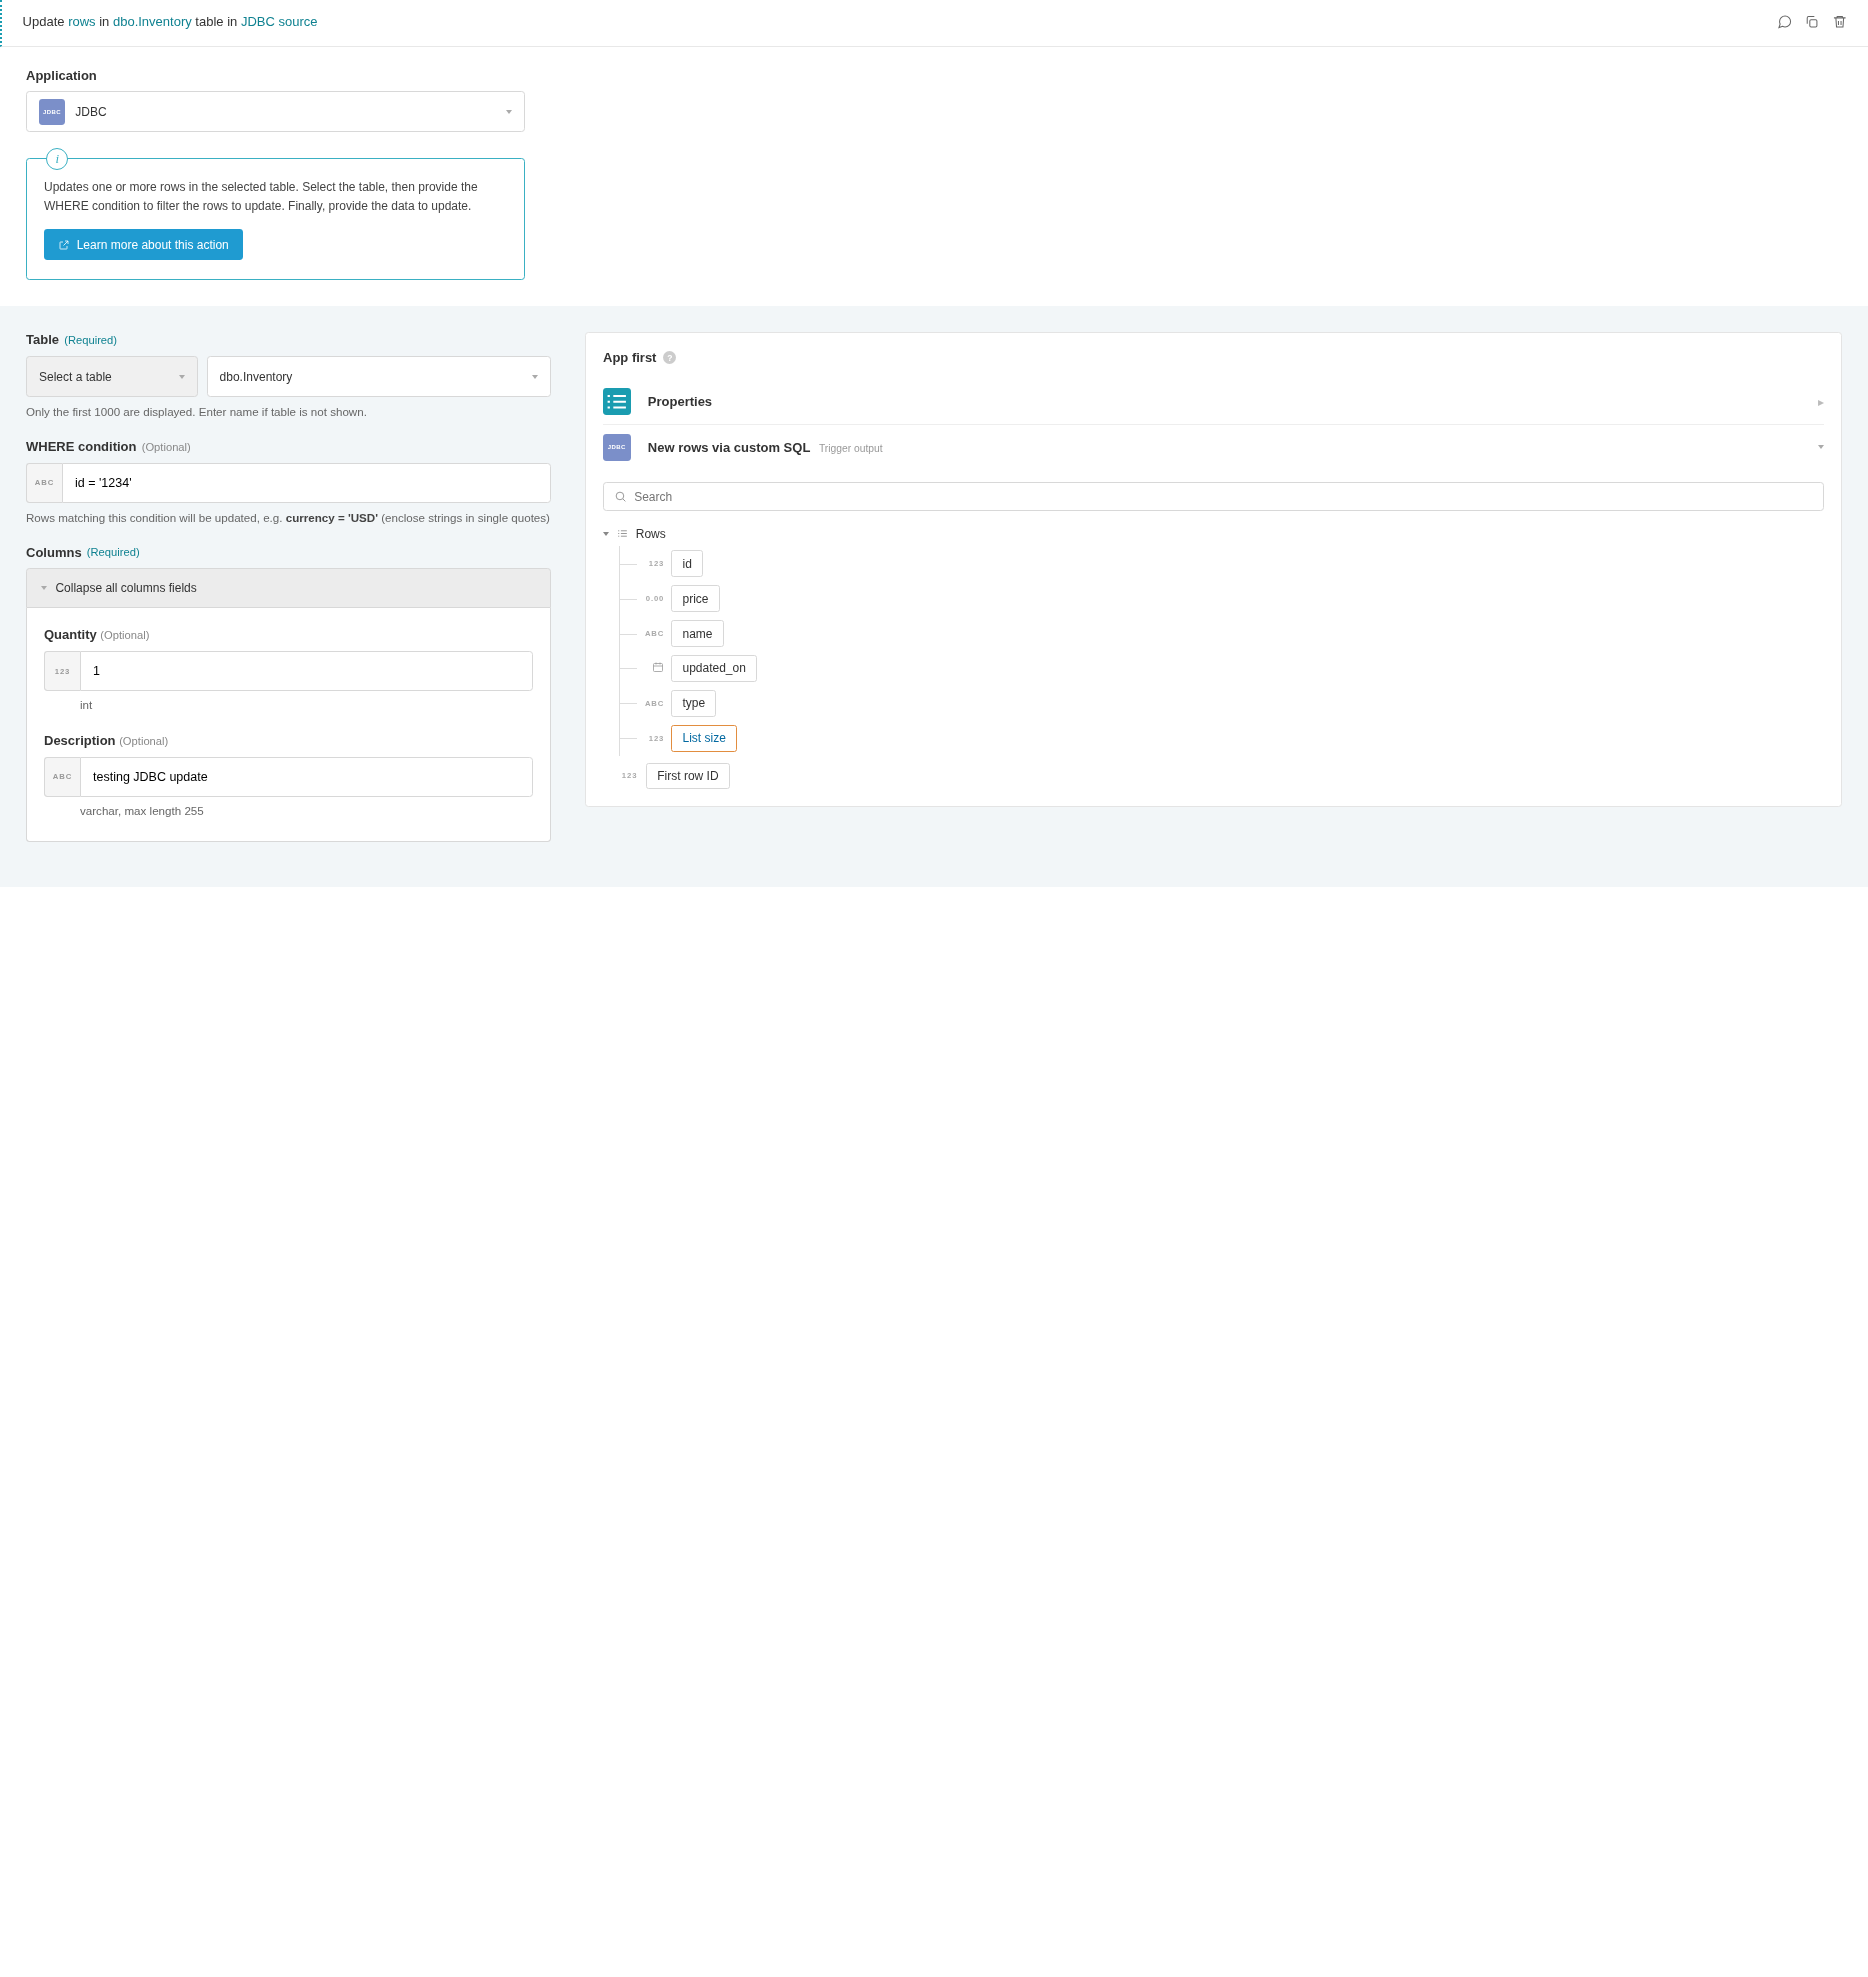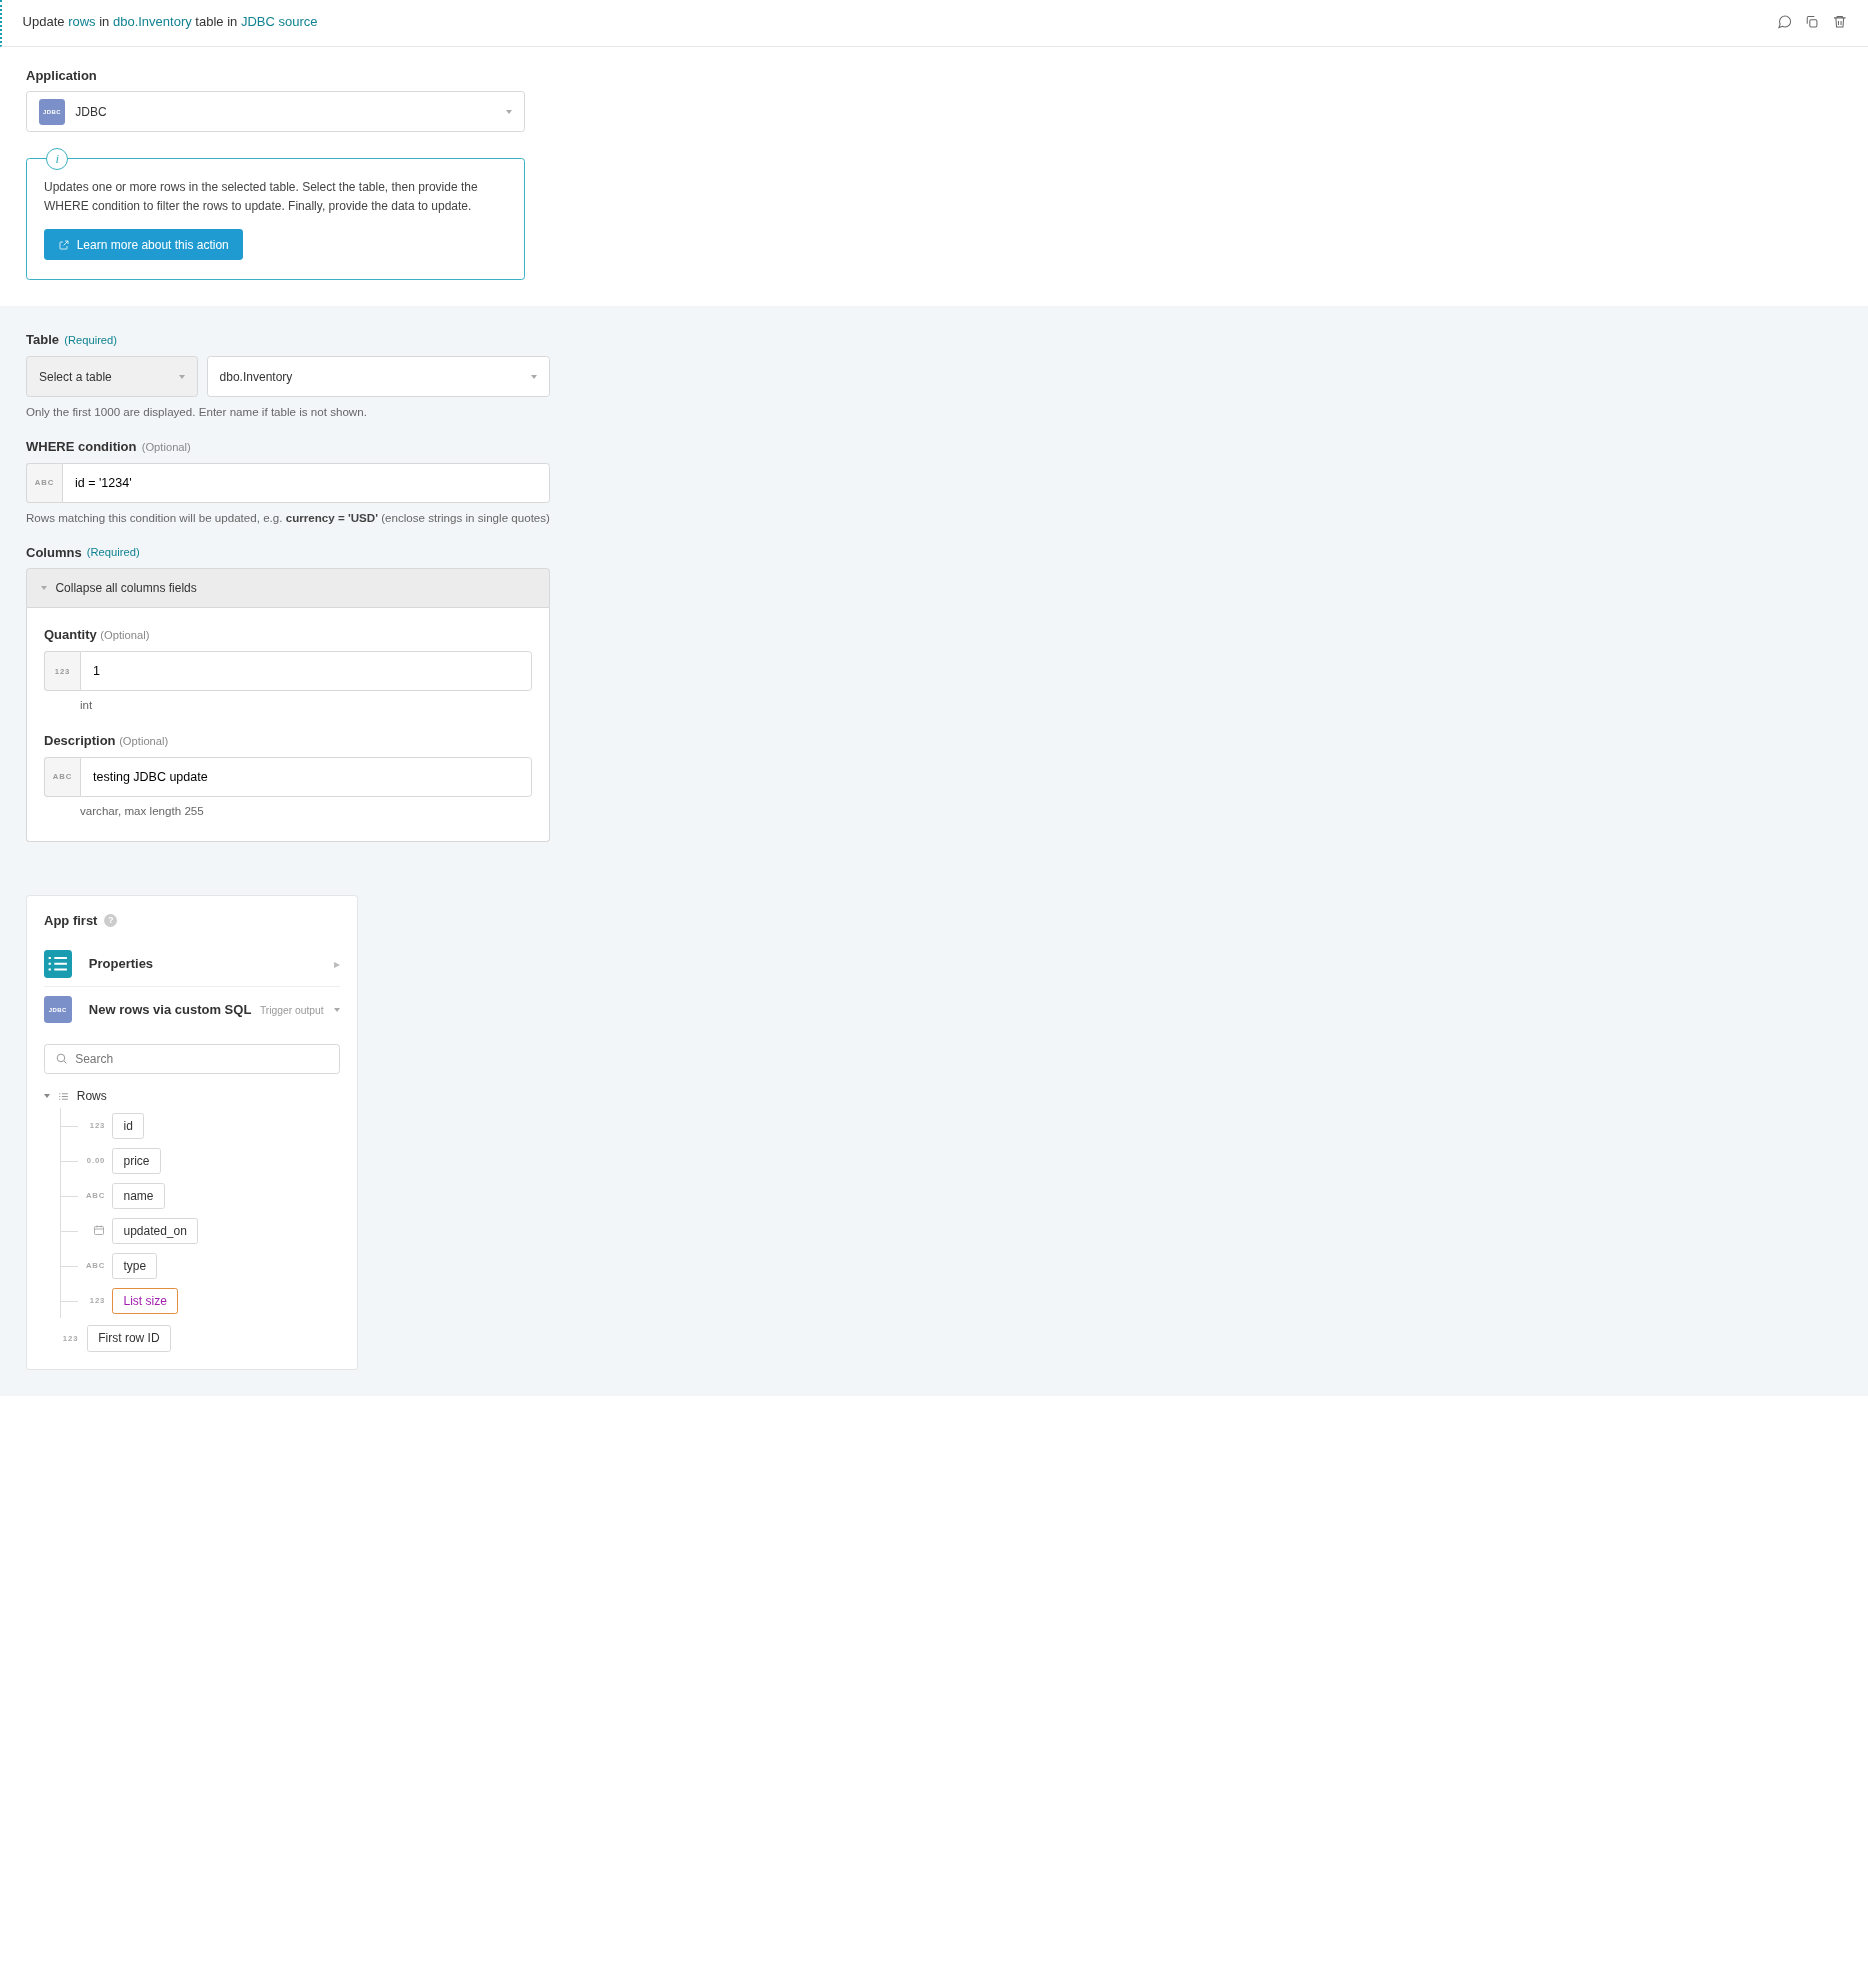--- a/index.html
+++ b/index.html
@@ -48,21 +48,21 @@
   color: #3ab0c3; font-style: italic; font-family: Georgia, serif; font-size: 13px;
 }
 .info-text { color: #444; line-height: 1.55; font-size: 12px; }
 .learn-btn {
   display: inline-flex; align-items: center; gap: 6.9px;
   background: #1f9bd1; color: #fff; border: none; border-radius: 3.4px;
   padding: 8.6px 13.8px; font-size: 12px; margin-top: 13.8px; cursor: pointer;
 }
 .learn-btn svg { width: 12px; height: 12px; }
 
-.lower { background: #f2f6f8; padding: 26px; display: flex; gap: 34px; align-items: flex-start; flex-direction: column; }
+.lower { background: #f2f6f8; padding: 26px; display: flex; gap: 34px; align-items: flex-start; }
 .lower-left { flex: 0 0 525px; }
 .lower-right { flex: 1; }
 
 .split-row { display: flex; gap: 8.6px; }
 .split-row .select-box:first-child { flex: 0 0 172px; }
 .split-row .select-box:last-child { flex: 1; }
 
 .hint { color: #666; font-size: 11.6px; margin-top: 6.9px; line-height: 1.4; }
 .hint b { font-weight: 600; color: #444; }
 
@@ -118,21 +118,21 @@
 
 .tree { font-size: 12px; }
 .tree-root { display: flex; align-items: center; gap: 6.9px; padding: 5.2px 0; }
 .tree-root .caret { border-top-color: #888; }
 .tree-children { margin-left: 15.5px; border-left: 0.9px solid #ddd; padding-left: 0; }
 .tree-item { display: flex; align-items: center; gap: 6.9px; padding: 4.3px 0 4.3px 22.4px; position: relative; }
 .tree-item::before { content: ""; position: absolute; left: 0; top: 50%; width: 17px; height: 0.9px; background: #ddd; }
 .dtype { color: #aaa; font-size: 7.7px; letter-spacing: 0.9px; min-width: 22.4px; text-align: right; font-weight: 600; }
 .dtype.icon-type svg { width: 12px; height: 12px; color: #999; }
 .pill { border: 0.9px solid #d8d8d8; border-radius: 2.6px; padding: 5.2px 10.3px; background: #fff; font-size: 12px; }
-.pill.hl { border-color: #e28d3f; color: #a21caf; }
+.pill.hl { border-color: #e28d3f; color: #0369a1; }
 
 .flat-item { display: flex; align-items: center; gap: 8.6px; padding: 6.9px 0 0 12px; }
 
 svg { stroke: currentColor; fill: none; stroke-width: 1.6; }
 </style>
 </head>
 <body>
 
 <div class="step-header">
   <div class="step-title">

